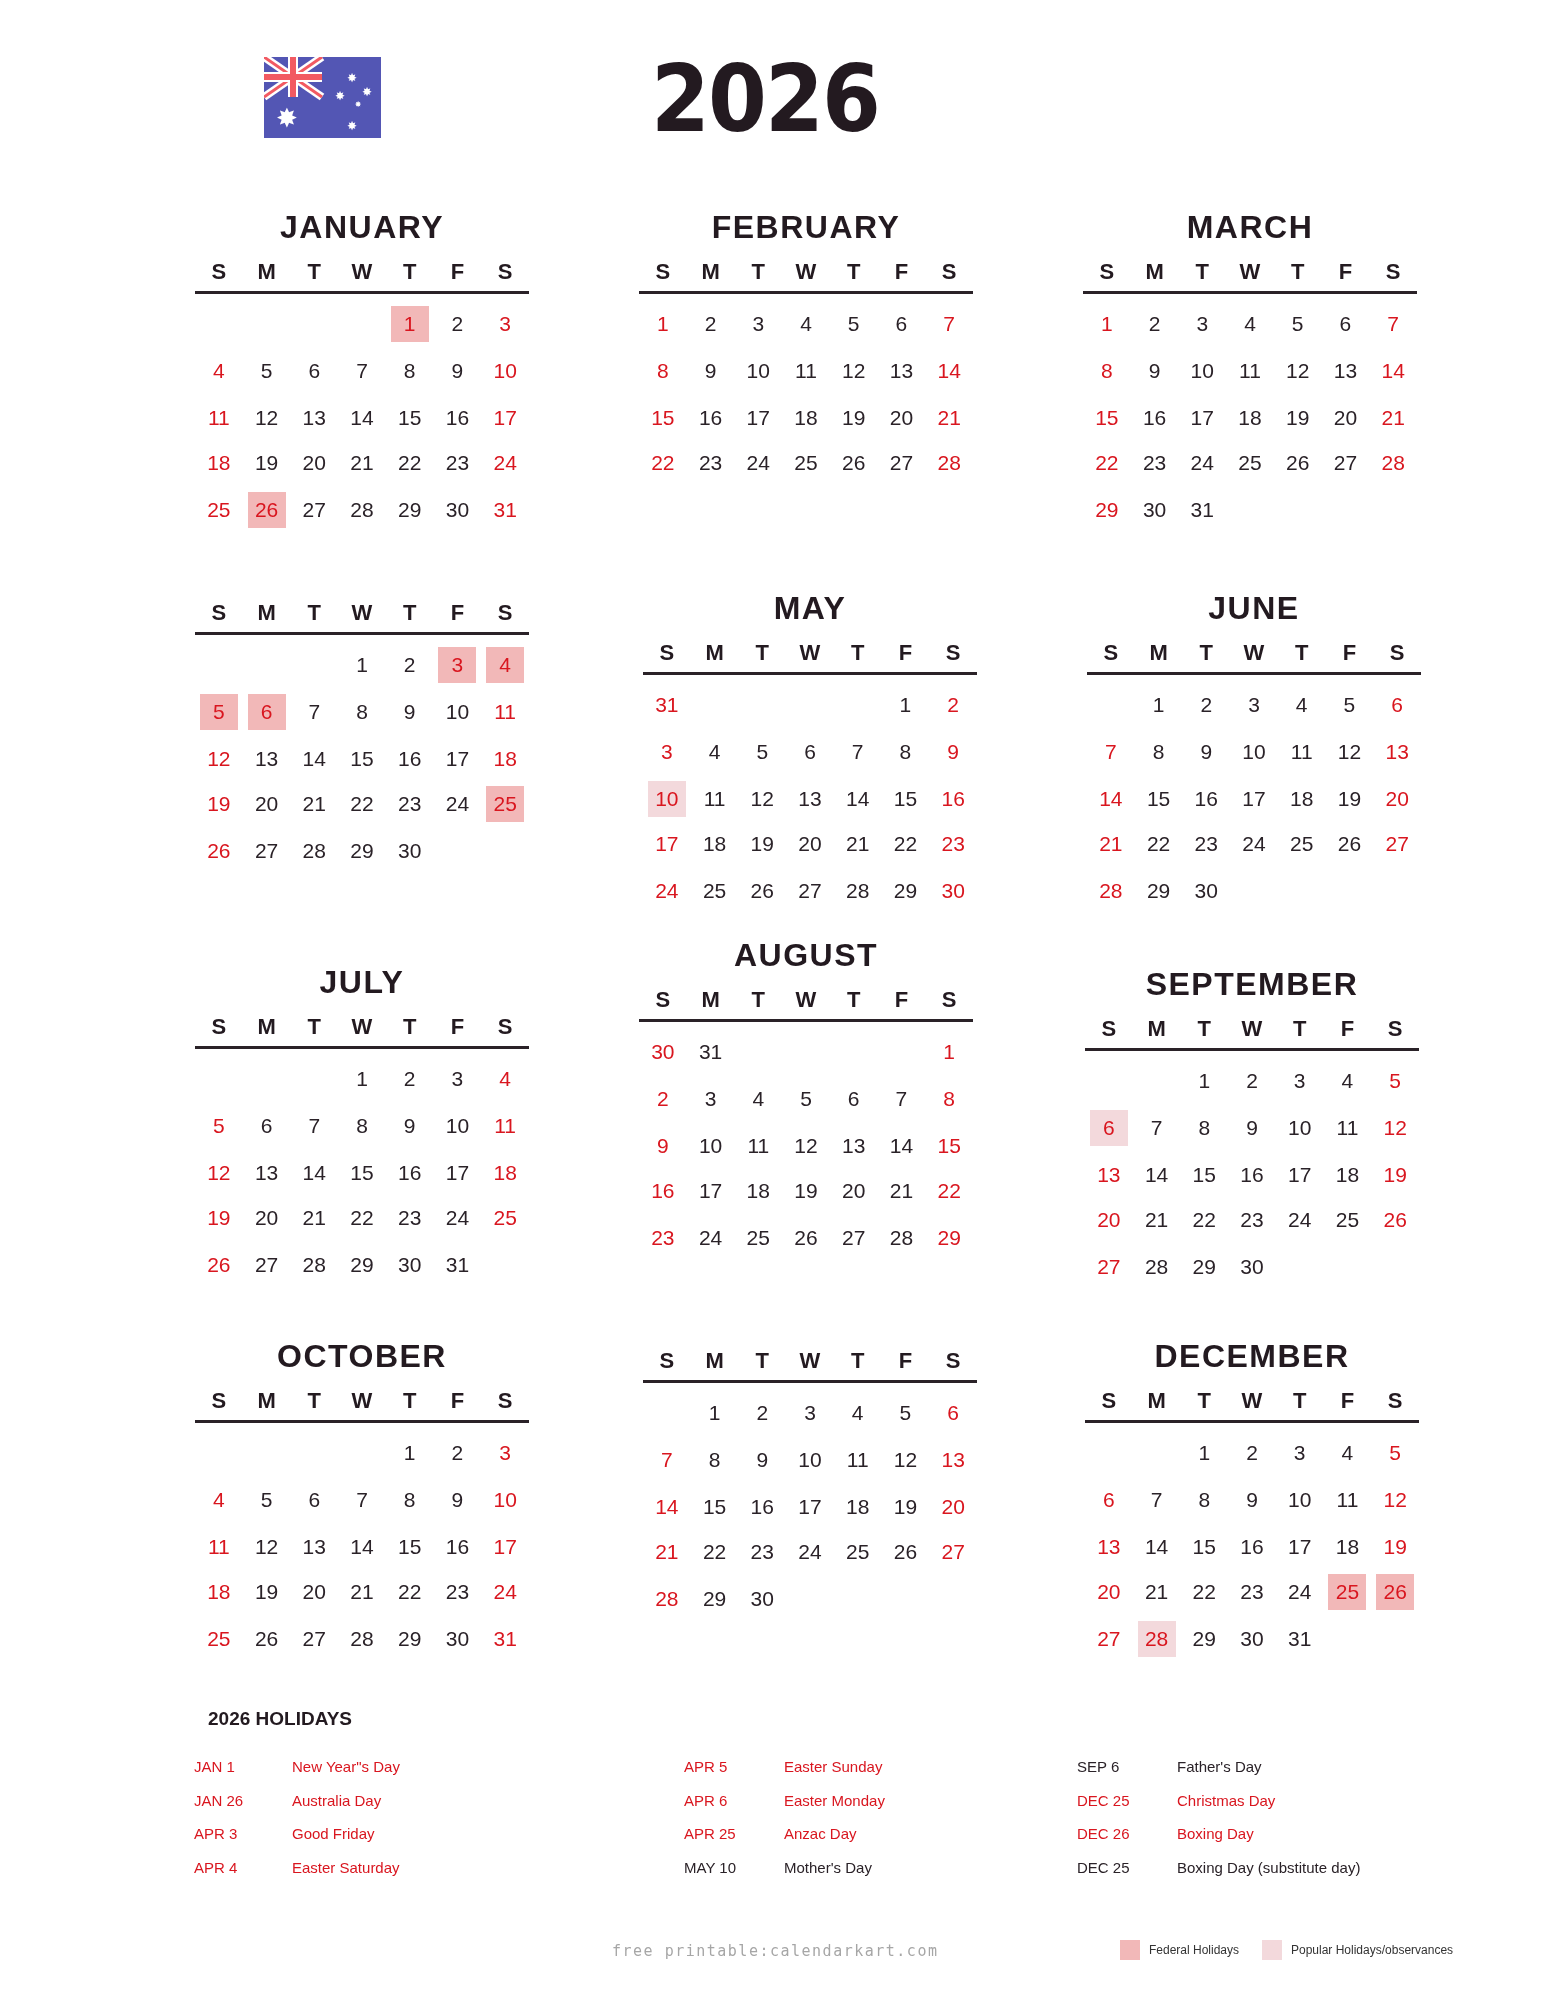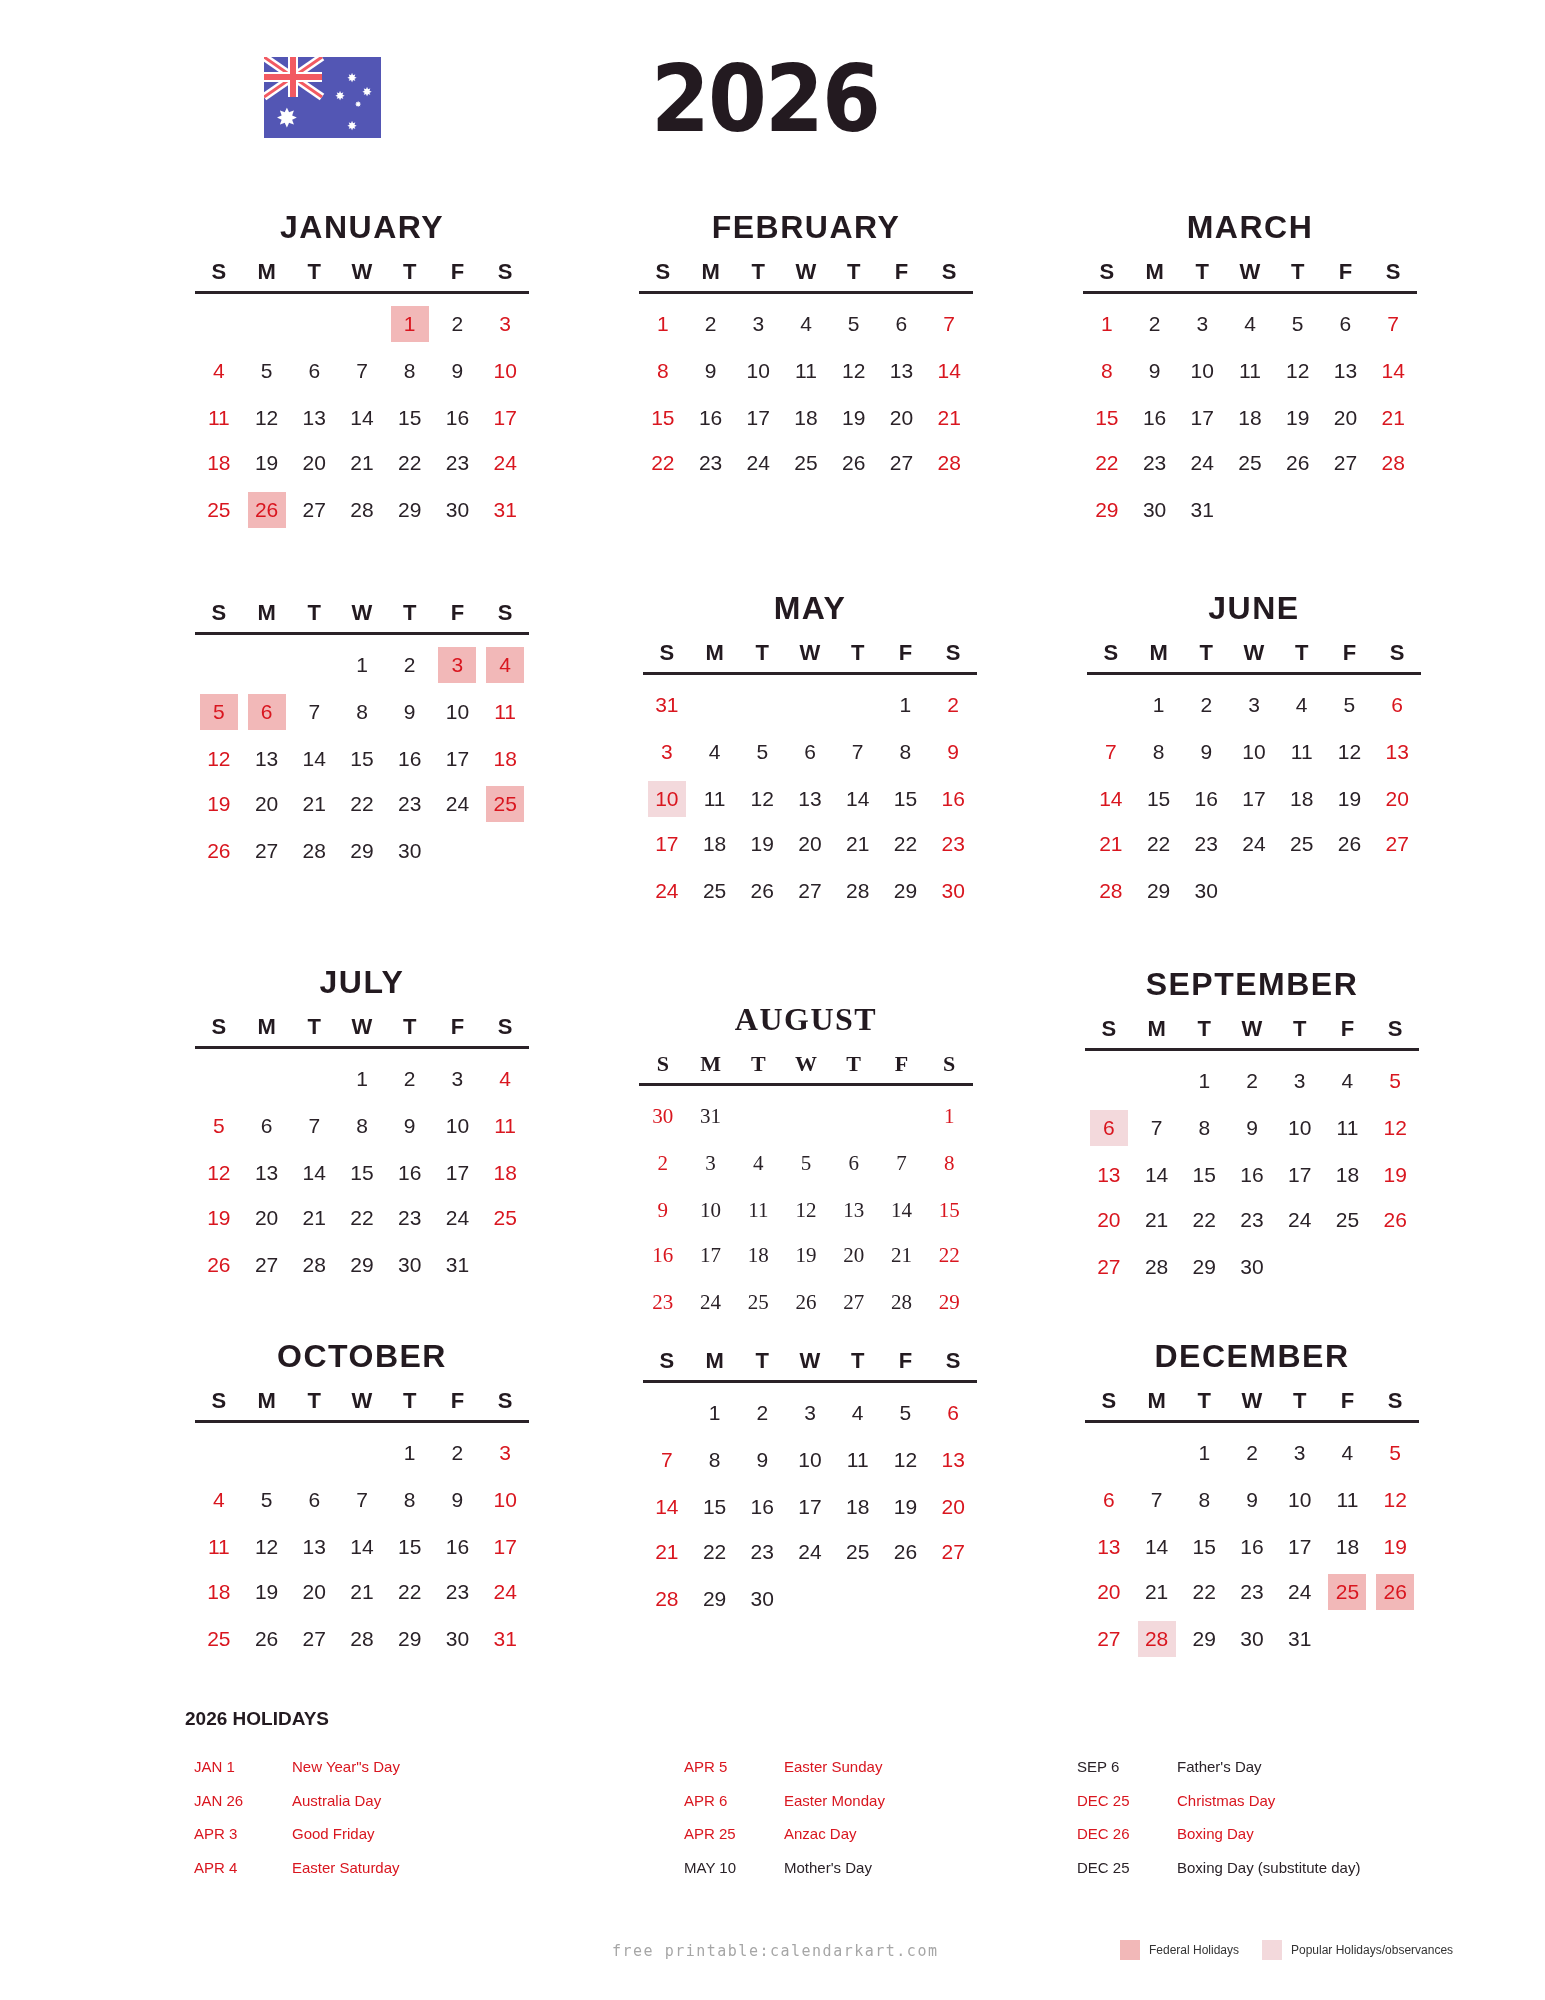--- a/index.html
+++ b/index.html
@@ -14,21 +14,21 @@
   .month-title { text-align: center; font-weight: bold; font-size: 32px; line-height: 40px;
                  letter-spacing: 1.5px; color: #231a20; height: 40px; }
   .dow { display: grid; grid-template-columns: repeat(7, 1fr); margin-top: 10px; height: 30px; }
   .dow span { text-align: center; font-weight: bold; font-size: 22px; line-height: 30px; color: #231a20; }
   .rule { height: 3px; background: #2a2228; margin-top: 4px; }
   .grid { position: relative; }
   .cell { position: absolute; width: 38px; height: 36px; text-align: center; font-size: 21px; line-height: 36px; color: #2a2228; }
   .cell.we { color: #d9161f; }
   .cell.fed { background: #f2b8b8; color: #d9161f; }
   .cell.pop { background: #f3d9dc; color: #d9161f; }
-  .hol-title { position: absolute; left: 185px; top: 1708px; font-weight: bold; font-size: 19px; color: #231a20; }
+  .hol-title { position: absolute; left: 208px; top: 1708px; font-weight: bold; font-size: 19px; color: #231a20; }
   .hol-col { position: absolute; top: 1755px; }
   .hol-row { position: relative; height: 33.5px; font-size: 15px; line-height: 24px; white-space: nowrap; }
   .hol-row .d { position: absolute; left: 0; }
   .hol-row.red { color: #d9161f; }
   .hol-row.dark { color: #2a2228; }
   .footer { position: absolute; left: 612px; top: 1942px; font-family: "DejaVu Sans Mono", monospace;
             font-size: 15px; letter-spacing: 1.5px; color: #a6a6a6; }
   .legend { position: absolute; top: 1940px; display: flex; align-items: center; font-size: 12px; color: #333; }
   .legend .sw { width: 20px; height: 20px; margin-right: 9px; }
 </style>
@@ -369,21 +369,21 @@
       <div class="cell" style="left: 243.429px; top: 151px;">24</div>
       <div class="cell we" style="left: 291.143px; top: 151px;">25</div>
       <div class="cell we" style="left: 4.85714px; top: 198px;">26</div>
       <div class="cell" style="left: 52.5714px; top: 198px;">27</div>
       <div class="cell" style="left: 100.286px; top: 198px;">28</div>
       <div class="cell" style="left: 148px; top: 198px;">29</div>
       <div class="cell" style="left: 195.714px; top: 198px;">30</div>
       <div class="cell" style="left: 243.429px; top: 198px;">31</div>
     </div>
   </div>
-<div class="month" style="left:639px; top:999px;font-family:Liberation Serif, serif;">
+<div class="month" style="left:639px; top:935px;">
     <div class="month-title">AUGUST</div>
     <div class="dow">
       <span>S</span>
       <span>M</span>
       <span>T</span>
       <span>W</span>
       <span>T</span>
       <span>F</span>
       <span>S</span>
     </div>

